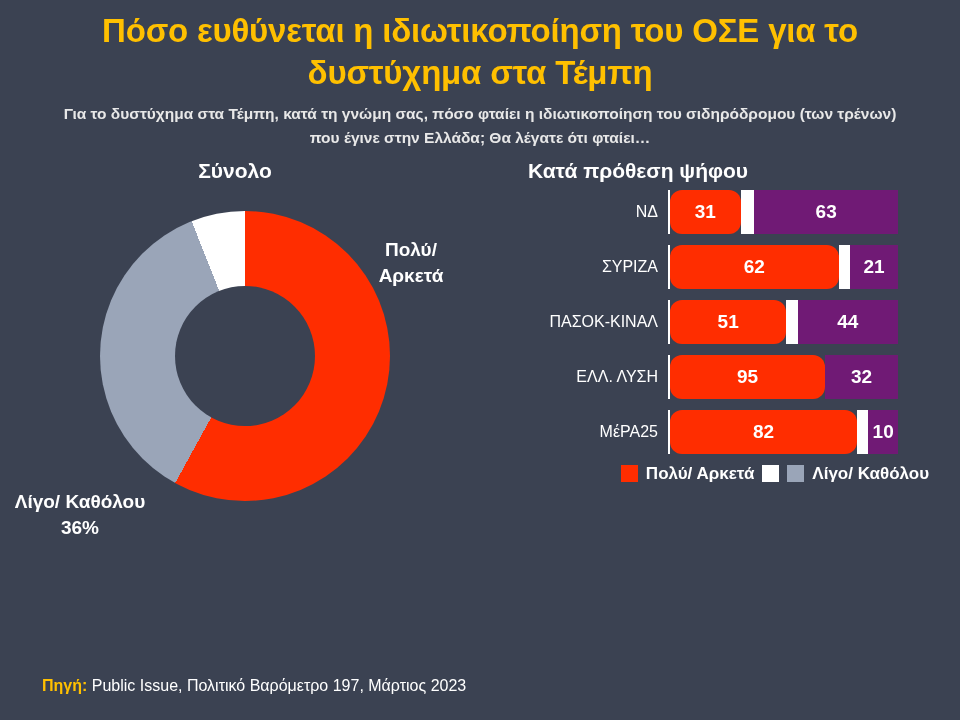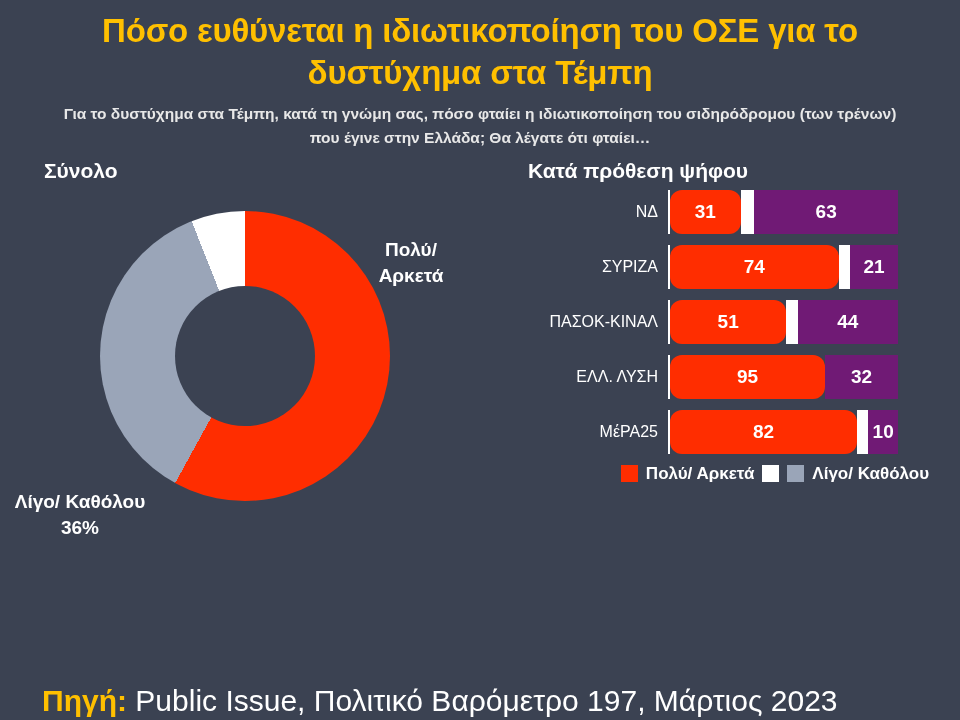--- a/index.html
+++ b/index.html
@@ -39,26 +39,25 @@
   }
   .panel-left {
     width: 470px;
     position: relative;
   }
   .panel-right {
     width: 490px;
     position: relative;
   }
   .panel-head {
-    text-align: left;
+    text-align: center;
     font-size: 21px;
     font-weight: bold;
     color: #ffffff;
     margin-bottom: 6px;
-    padding-left: 44px;
   }
   .panel-head.right {
     text-align: left;
     padding-left: 58px;
   }
 
   
   .donut-wrap {
     position: relative;
     width: 470px;
@@ -169,22 +168,22 @@
     display: inline-block;
   }
   .sw-red { background: #ff2d00; }
   .sw-white { background: #ffffff; }
   .sw-grey { background: #9aa5b8; }
   .legend-text { color: #ffffff; }
 
   .source {
     position: absolute;
     left: 42px;
-    bottom: 2px;
-    font-size: 30px;
+    bottom: 25px;
+    font-size: 16px;
     color: #ffffff;
   }
   .source b { color: #ffc000; }
 </style>
 </head>
 <body>
 
 <div class="title">Πόσο ευθύνεται η ιδιωτικοποίηση του ΟΣΕ για το δυστύχημα στα Τέμπη</div>
 <div class="subtitle">Για το δυστύχημα στα Τέμπη, κατά τη γνώμη σας, πόσο φταίει η ιδιωτικοποίηση του σιδηρόδρομου (των τρένων) που έγινε στην Ελλάδα; Θα λέγατε ότι φταίει…</div>
 
@@ -216,21 +215,21 @@
         <div class="bar-track">
           <div class="seg seg-high" style="width:31%">31</div>
           <div class="seg seg-gap" style="width:6%"></div>
           <div class="seg seg-low" style="width:63%">63</div>
         </div>
       </div>
 
       <div class="bar-row">
         <div class="bar-label">ΣΥΡΙΖΑ</div>
         <div class="bar-track">
-          <div class="seg seg-high" style="width:74%">74</div>
+          <div class="seg seg-high" style="width:74%">62</div>
           <div class="seg seg-gap" style="width:5%"></div>
           <div class="seg seg-low" style="width:21%">21</div>
         </div>
       </div>
 
       <div class="bar-row">
         <div class="bar-label">ΠΑΣΟΚ-ΚΙΝΑΛ</div>
         <div class="bar-track">
           <div class="seg seg-high" style="width:51%">51</div>
           <div class="seg seg-gap" style="width:5%"></div>

